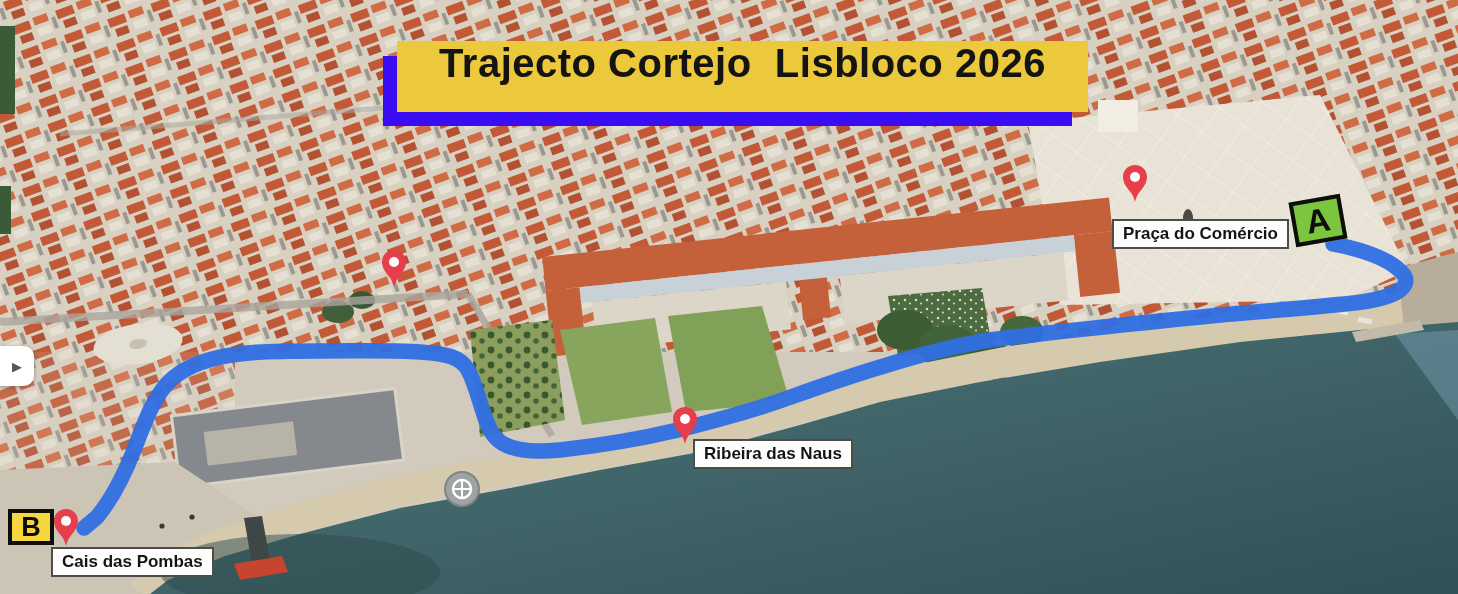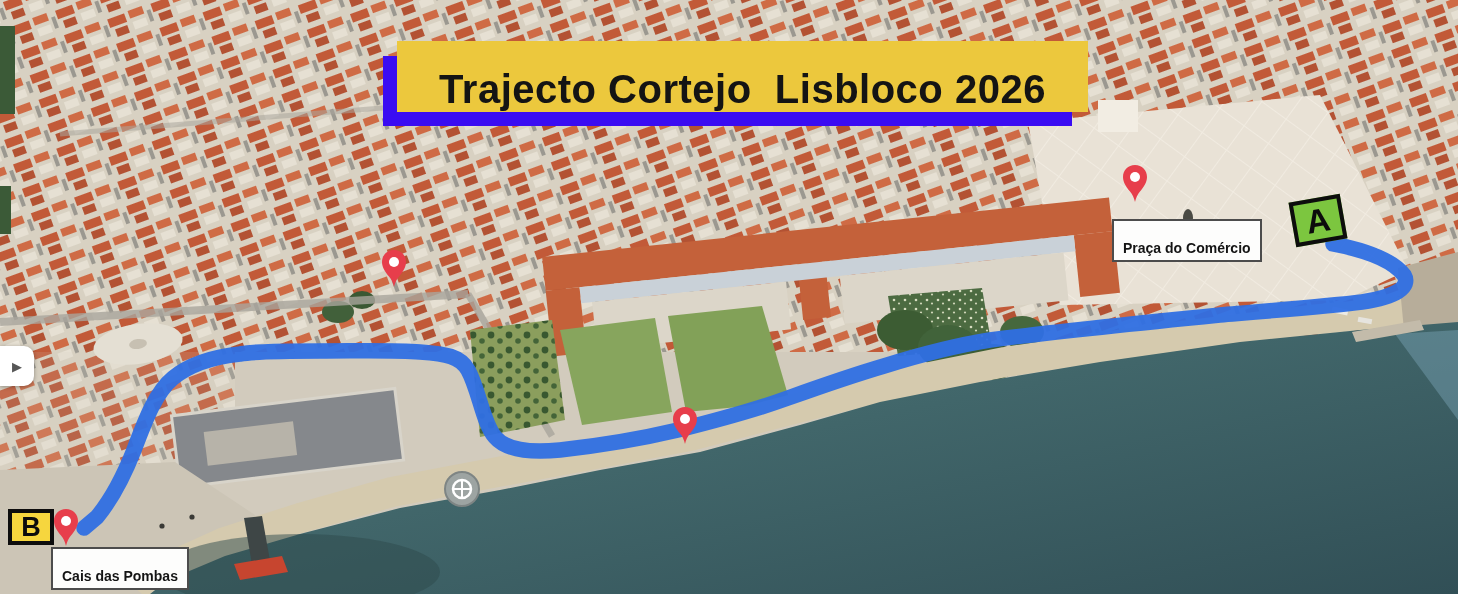--- a/index.html
+++ b/index.html
@@ -3,26 +3,26 @@
 <meta charset="utf-8">
 <style>
   html,body{margin:0;padding:0;background:#222;}
   .stage{position:relative;width:1458px;height:594px;overflow:hidden;
          font-family:"Liberation Sans","DejaVu Sans",sans-serif;background:#d2cbbd;}
   .stage svg.scene{position:absolute;left:0;top:0;display:block;}
 
   
   .banner-shadow{position:absolute;left:383px;top:56px;width:689px;height:70px;background:#3a0cf2;}
   .banner{position:absolute;left:397px;top:41px;width:691px;height:71px;background:#ecc83d;
-          display:flex;align-items:flex-end;justify-content:center;}
+          display:flex;align-items:flex-start;justify-content:center;}
   .banner-text{font-weight:bold;font-size:40px;color:#141414;letter-spacing:.5px;white-space:pre;}
 
   
   .place-label{position:absolute;background:#fdfdfc;border:2px solid #4c4c4c;color:#141414;
-               font-weight:bold;font-size:14px;line-height:1;padding:20px 9px 5px;white-space:nowrap;}
+               font-weight:bold;font-size:17px;line-height:1;padding:4px 9px 5px;white-space:nowrap;}
 
   
   .endpoint{position:absolute;display:flex;align-items:center;justify-content:center;
             font-weight:bold;color:#0c0c0c;border:4px solid #0d0d0d;box-sizing:border-box;}
   .endpoint.a{left:1292px;top:198px;width:52px;height:45px;background:#7cc63f;
               font-size:33px;transform:rotate(-10deg);}
   .endpoint.b{left:8px;top:509px;width:46px;height:36px;background:#f6d63e;font-size:27px;}
 
   
   .pin{position:absolute;width:28px;height:40px;}
@@ -212,15 +212,16 @@
     </svg>
   </div>
   <div class="pin z7" style="left:52px;top:508px">
     <svg width="28" height="40" viewBox="0 0 28 40">
       <path d="M14 1 C7 1 2 6.2 2 13 C2 18.5 5.5 23.5 9 27.5 C11.5 30.5 13 33.5 14 38 C15 33.5 16.5 30.5 19 27.5 C22.5 23.5 26 18.5 26 13 C26 6.2 21 1 14 1 Z" fill="#e73e4b"></path>
       <circle cx="14" cy="13" r="5" fill="#ffffff"></circle>
     </svg>
   </div>
 
   <div class="place-label z7" style="left:1112px;top:219px">Praça do Comércio</div>
+  <div class="place-label z7" style="left:693px;top:439px">Ribeira das Naus</div>
   <div class="place-label z7" style="left:51px;top:547px">Cais das Pombas</div>
 
 </div>
 
 </body></html>

